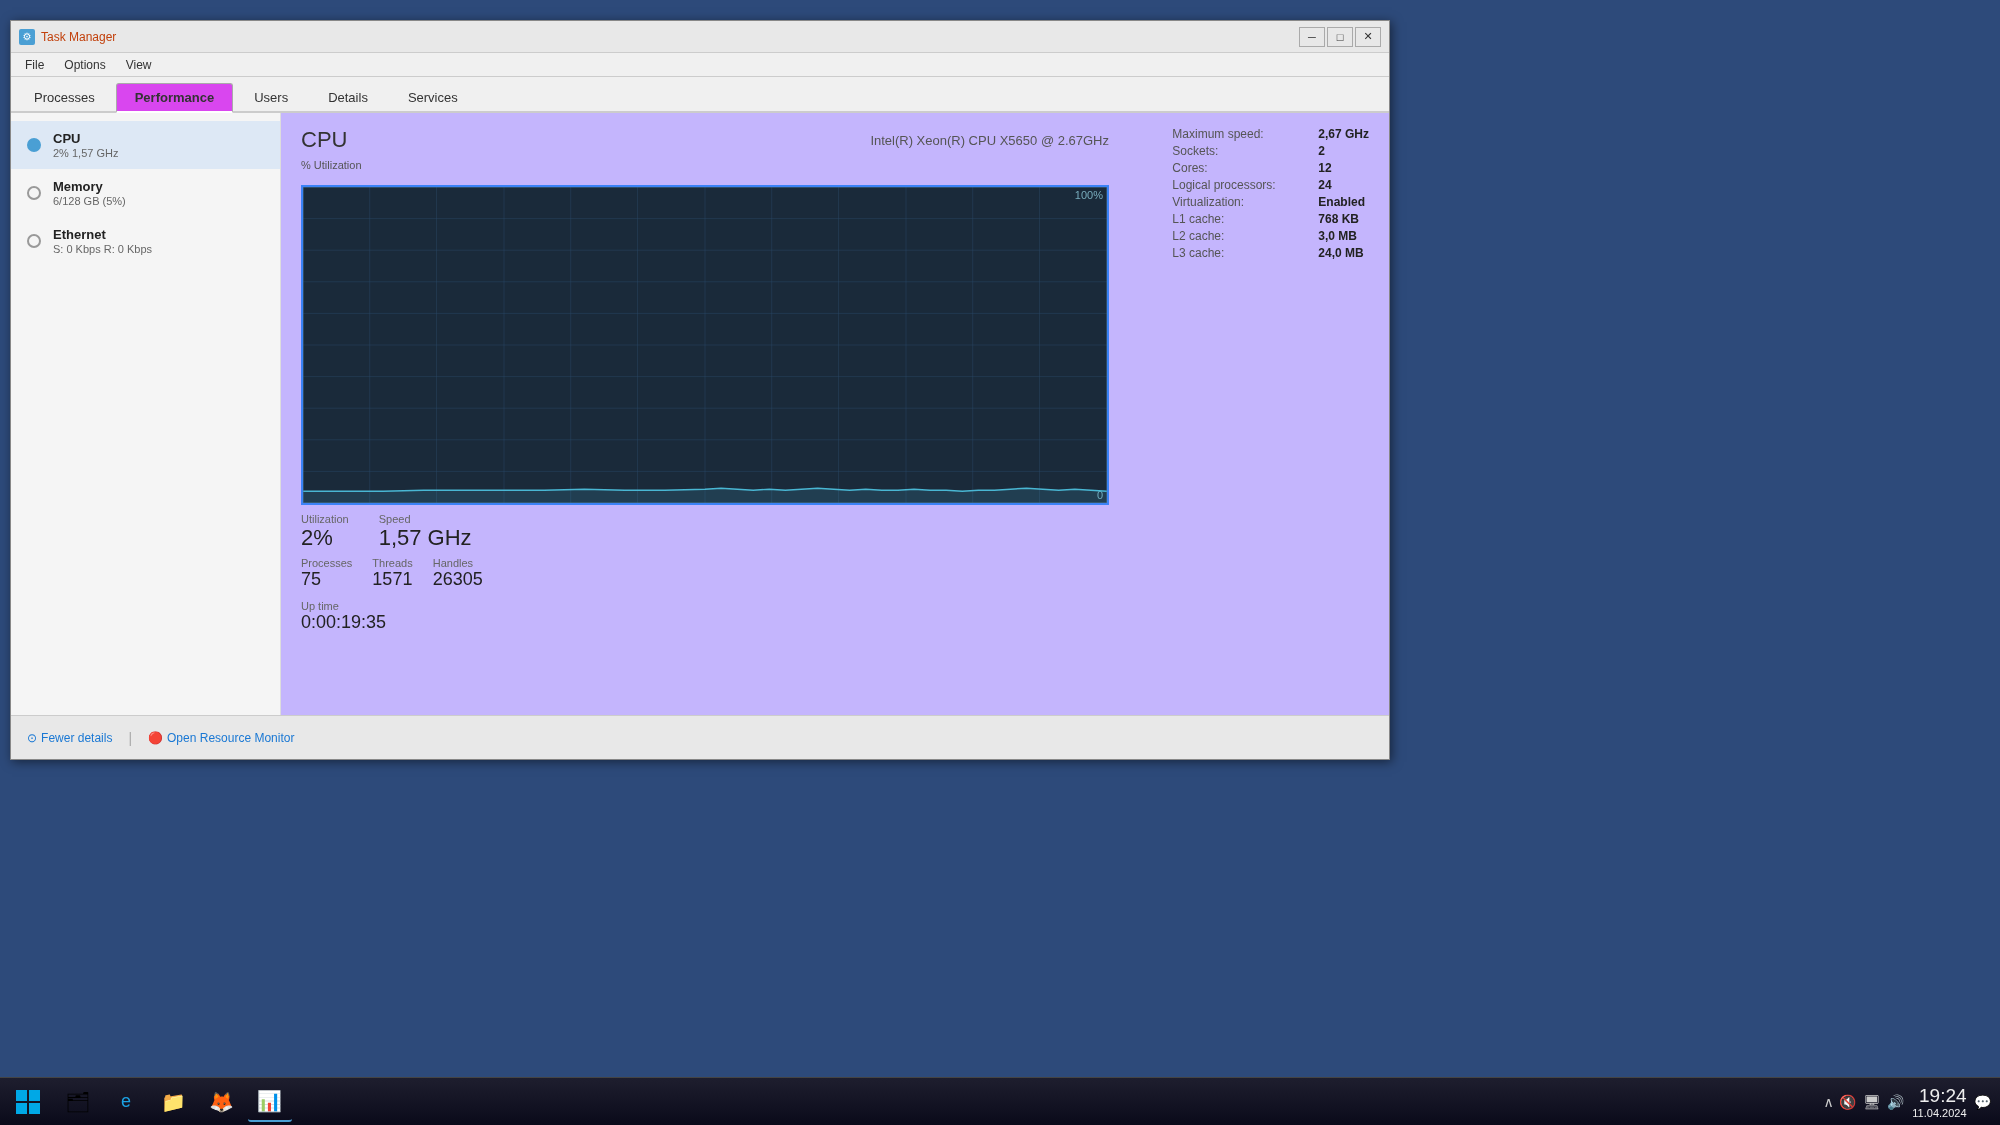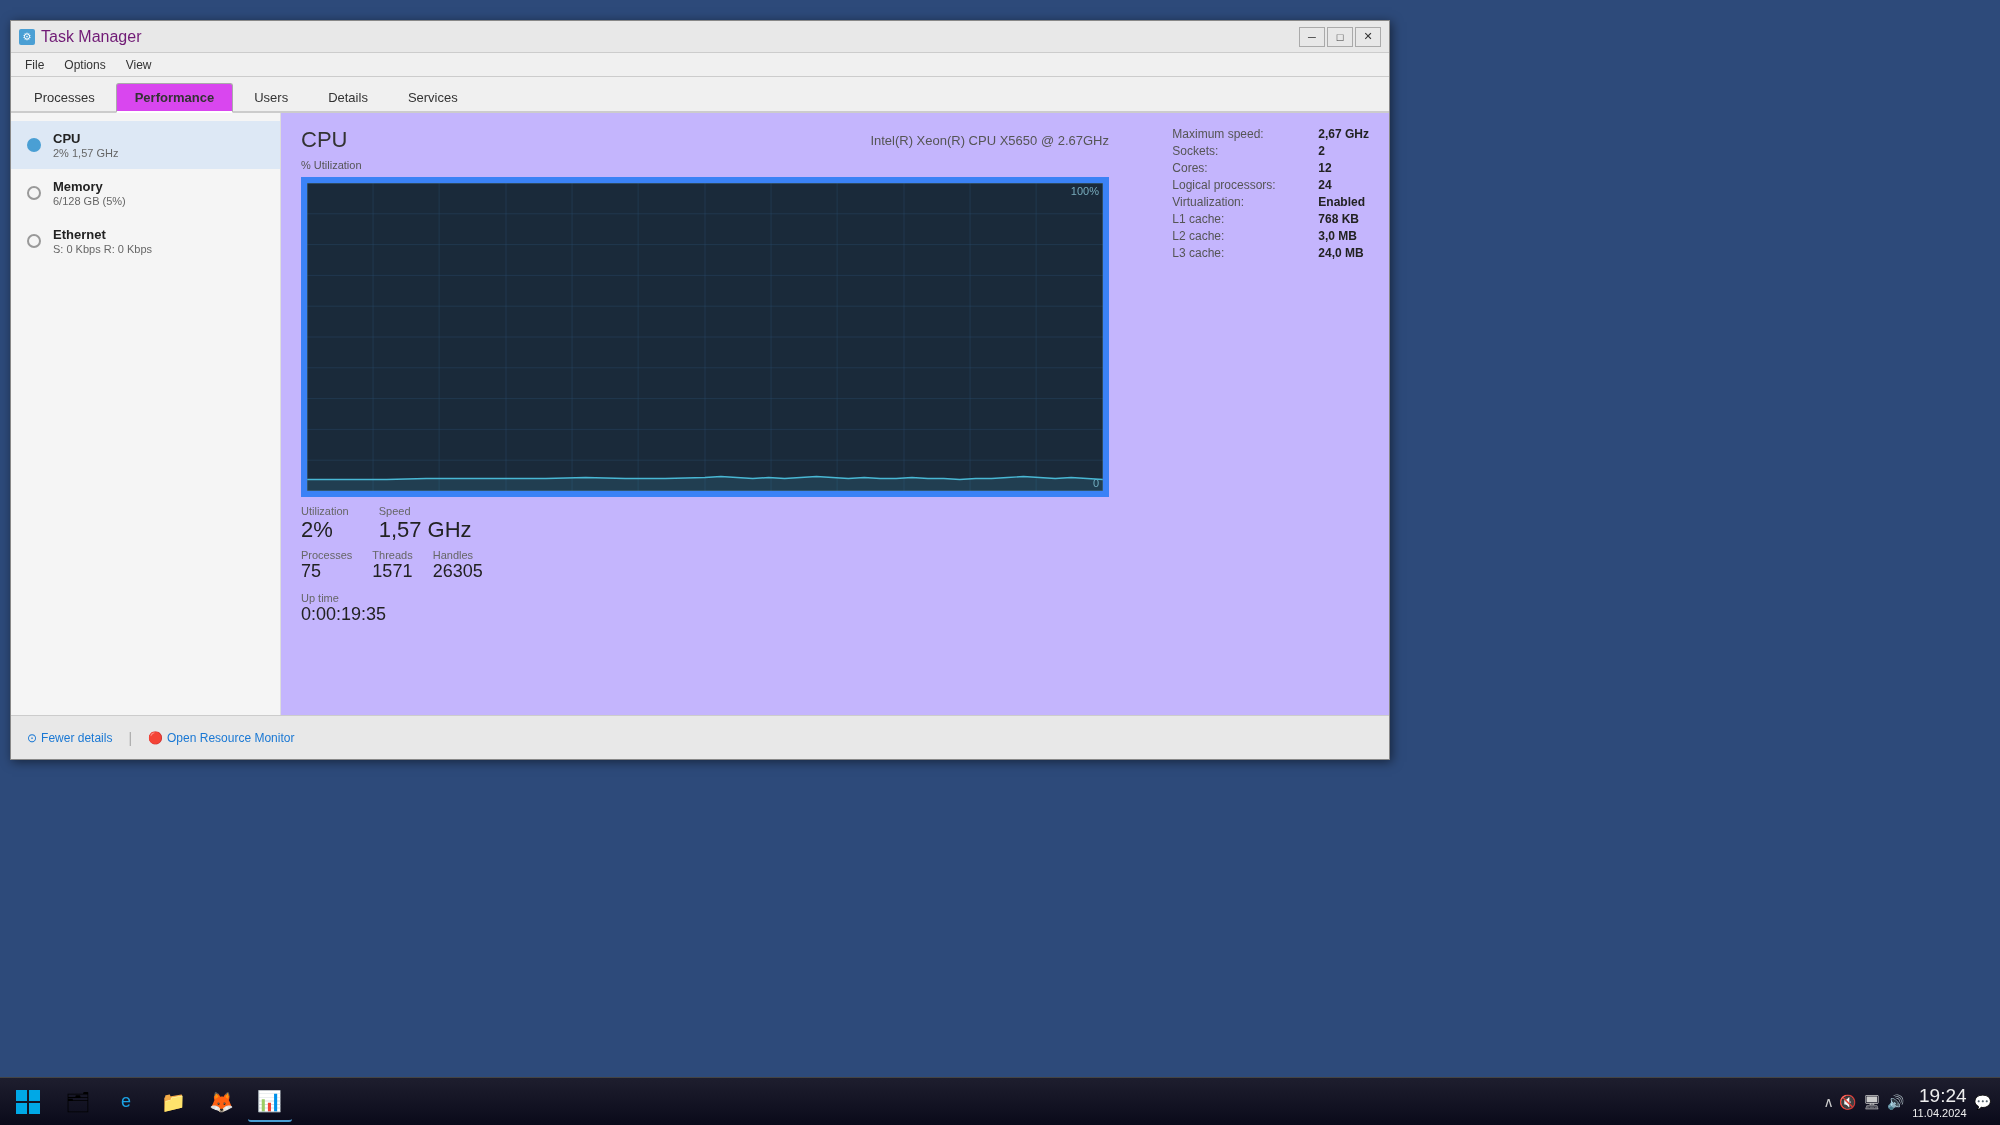--- a/index.html
+++ b/index.html
@@ -50,22 +50,22 @@
       background: #4a9fd4;
       border-radius: 2px;
       display: flex;
       align-items: center;
       justify-content: center;
       font-size: 10px;
       color: white;
     }
     .title-bar-text {
       flex: 1;
-      font-size: 16px;
-      color: #701a75;
+      font-size: 12px;
+      color: #c2410c;
     }
     .title-bar-controls {
       display: flex;
       gap: 2px;
     }
     .title-bar-btn {
       width: 26px;
       height: 20px;
       background: #e8e8e8;
       border: 1px solid #aaa;
@@ -178,28 +178,28 @@
       color: #333;
     }
     .cpu-model {
       font-size: 13px;
       color: #555;
     }
 
     .chart-label {
       font-size: 11px;
       color: #555;
-      margin-bottom: 6px;
+      margin-bottom: 14px;
     }
 
     
     .chart-container {
       position: relative;
       background: #1a2a3a;
-      border: 6px solid #3b82f6;
+      border: 2px solid #3b82f6;
       height: 320px;
       margin-bottom: 4px;
     }
     .chart-pct-label {
       position: absolute;
       top: 2px;
       right: 4px;
       font-size: 11px;
       color: #7ab;
     }

